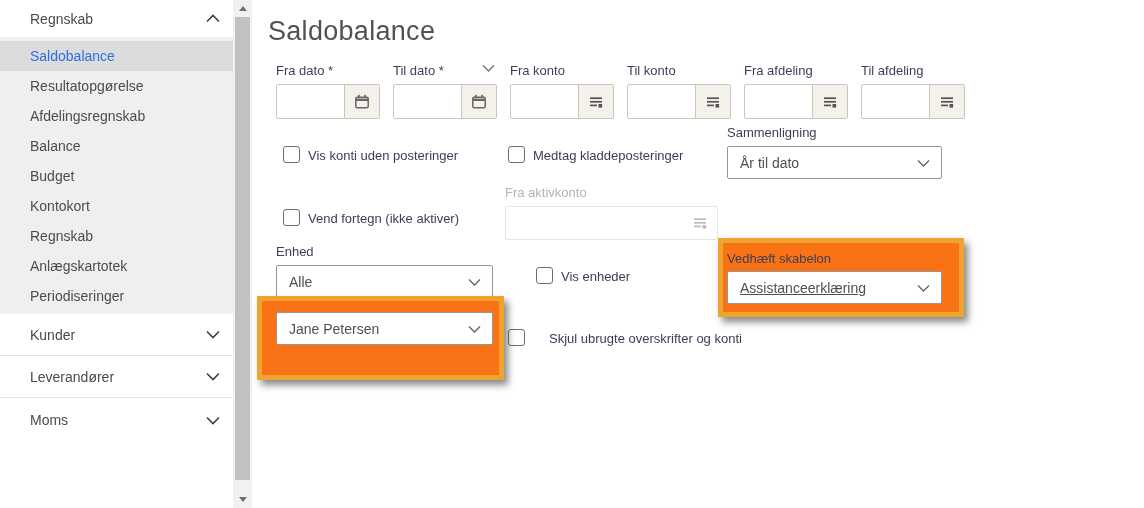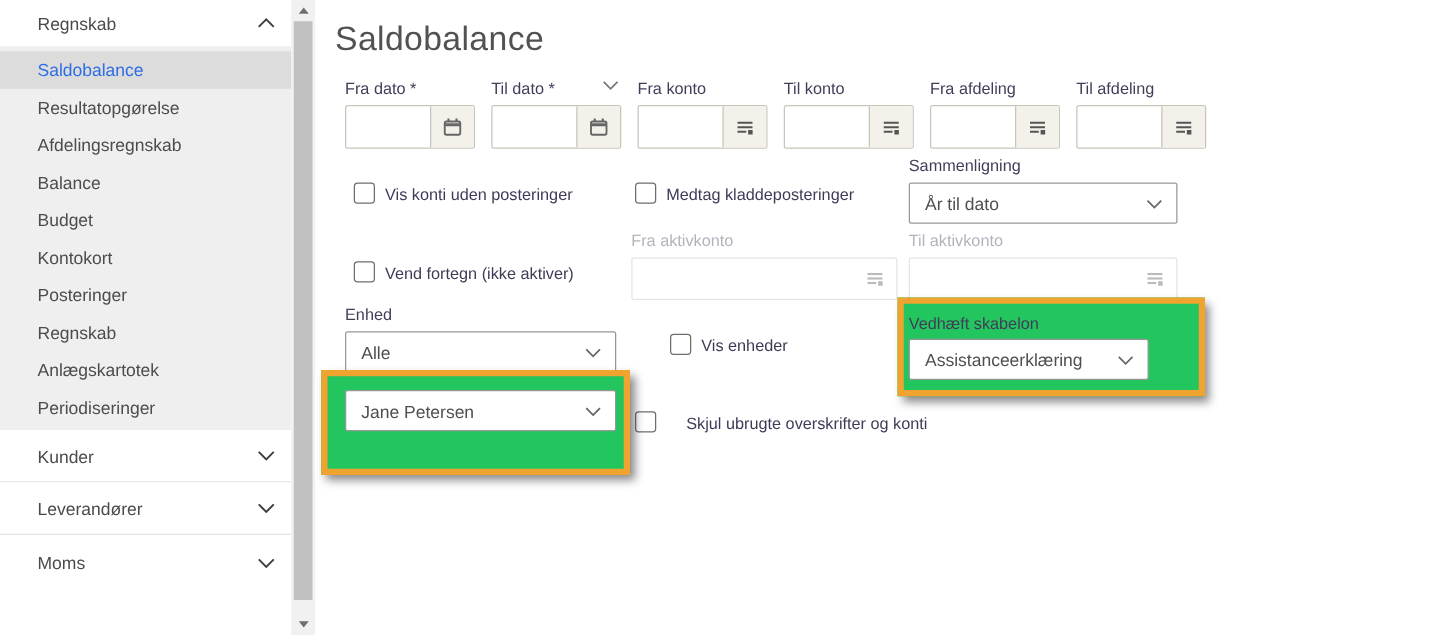--- a/index.html
+++ b/index.html
@@ -74,21 +74,21 @@
   }
   .select .sel-chev { position: absolute; right: 11px; top: 12px; width: 13px; height: 9px; }
 
   
   .cbrow { position: absolute; display: flex; align-items: flex-start; cursor: pointer; }
   .cbox { width: 17px; height: 17px; flex: none; border: 1px solid #6e6e6e; border-radius: 3px; background: #fff; }
   .cbrow .cblabel { margin-left: 8px; font-size: 13px; color: #3e3b57; padding-top: 2px; white-space: nowrap; }
 
   
   .hlbox {
-    position: absolute; border: 5px solid #efa42f; background: #22c55e;
+    position: absolute; border: 5px solid #efa42f; background: #f97316;
     box-shadow: 4px 5px 7px rgba(40,40,40,0.55);
   }
   .hlbox .inner { padding: 7px 0 0 4px; }
   .hlbox.under .inner { padding: 7px 0 0 14px; }
 
   svg { display: block; }
 </style>
 </head>
 <body>
 
@@ -112,23 +112,20 @@
           <span>Afdelingsregnskab</span>
         </div>
       <div class="submenu-item">
           <span>Balance</span>
         </div>
       <div class="submenu-item">
           <span>Budget</span>
         </div>
       <div class="submenu-item">
           <span>Kontokort</span>
-        </div>
-      <div class="submenu-item">
-          <span>Posteringer</span>
         </div>
       <div class="submenu-item">
           <span>Regnskab</span>
         </div>
       <div class="submenu-item">
           <span>Anlægskartotek</span>
         </div>
       <div class="submenu-item">
           <span>Periodiseringer</span>
         </div>
@@ -298,49 +295,35 @@
           <svg width="18" height="18" viewBox="0 0 18 18">
             <line x1="3" y1="5.2" x2="15" y2="5.2" stroke="#555" stroke-width="1.7"></line>
             <line x1="3" y1="8.8" x2="15" y2="8.8" stroke="#555" stroke-width="1.7"></line>
             <line x1="3" y1="12.4" x2="10" y2="12.4" stroke="#555" stroke-width="1.7"></line>
             <rect x="11.5" y="11" width="3.6" height="3.6" fill="#555"></rect>
           </svg>
         </div>
       </div>
     </div>
 
-    <div class="selgroup" style="left:475px; top:184px; width:215px;">
-      <label class="flabel disabled">Til aktivkonto</label>
-      <div class="fieldbox disabled" style="height:34px;">
-        <input class="fb-input" disabled="" value="" style="">
-        <div class="fb-btn">
-          <svg width="18" height="18" viewBox="0 0 18 18">
-            <line x1="3" y1="5.2" x2="15" y2="5.2" stroke="#555" stroke-width="1.7"></line>
-            <line x1="3" y1="8.8" x2="15" y2="8.8" stroke="#555" stroke-width="1.7"></line>
-            <line x1="3" y1="12.4" x2="10" y2="12.4" stroke="#555" stroke-width="1.7"></line>
-            <rect x="11.5" y="11" width="3.6" height="3.6" fill="#555"></rect>
-          </svg>
-        </div>
-      </div>
-    </div>
 
     <div class="selgroup" style="left:24px; top:243px; width:217px;">
       <label class="flabel">Enhed</label>
       <div class="select">
         <span>Alle</span>
         <svg class="sel-chev" viewBox="0 0 13 9">
           <polyline points="1,1.5 6.5,7 12,1.5" fill="none" stroke="#666" stroke-width="1.4"></polyline>
         </svg>
       </div>
     </div>
 
     <div class="hlbox" style="left:466px; top:238px; width:246px; height:79px;">
       <div class="inner">
         <label class="flabel">Vedhæft skabelon</label>
-        <div class="select" style="width:192px; margin-top:4px;">
+        <div class="select" style="width:215px; margin-top:4px;text-decoration:underline;">
           <span>Assistanceerklæring</span>
           <svg class="sel-chev" viewBox="0 0 13 9">
             <polyline points="1,1.5 6.5,7 12,1.5" fill="none" stroke="#666" stroke-width="1.4"></polyline>
           </svg>
         </div>
       </div>
     </div>
 
     <div class="hlbox under" style="left:5px; top:296px; width:247px; height:84px;">
       <div class="inner">

